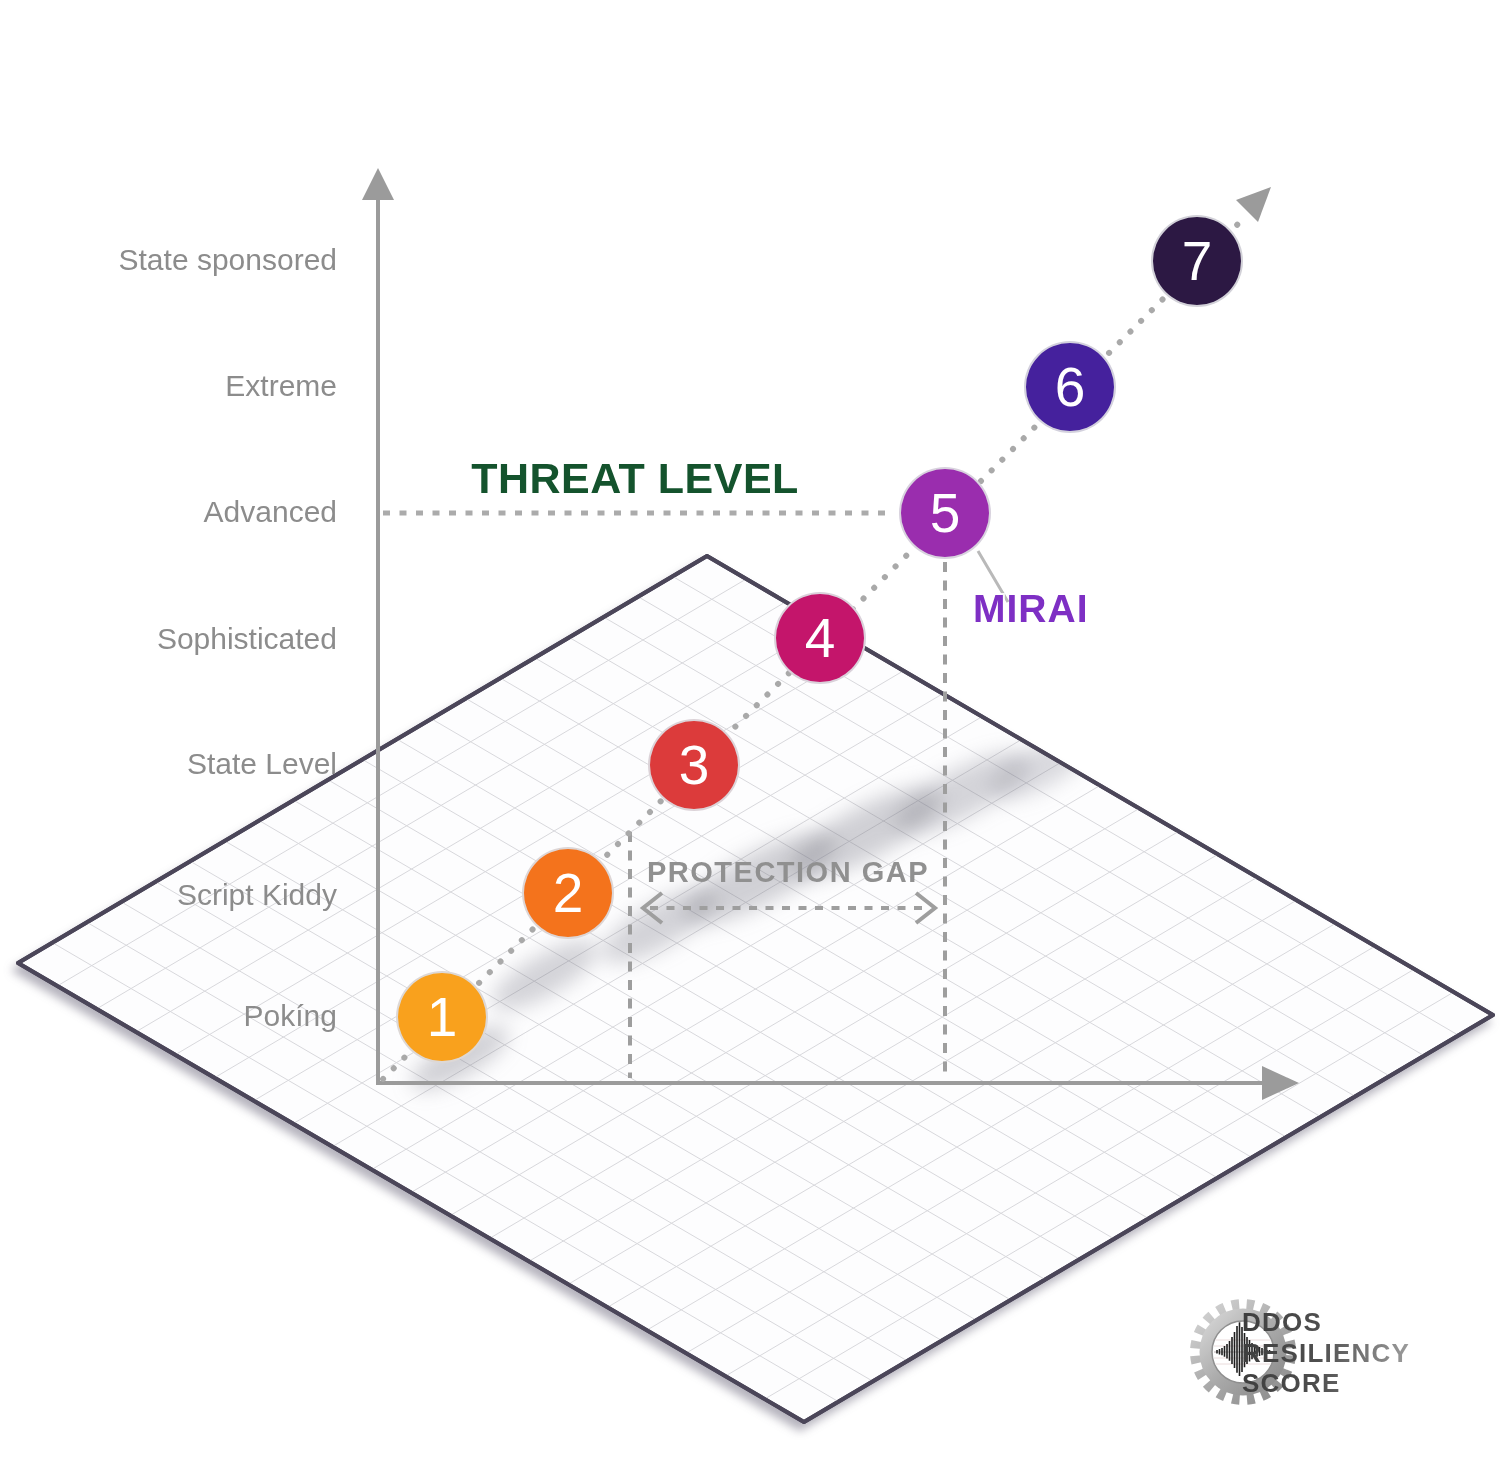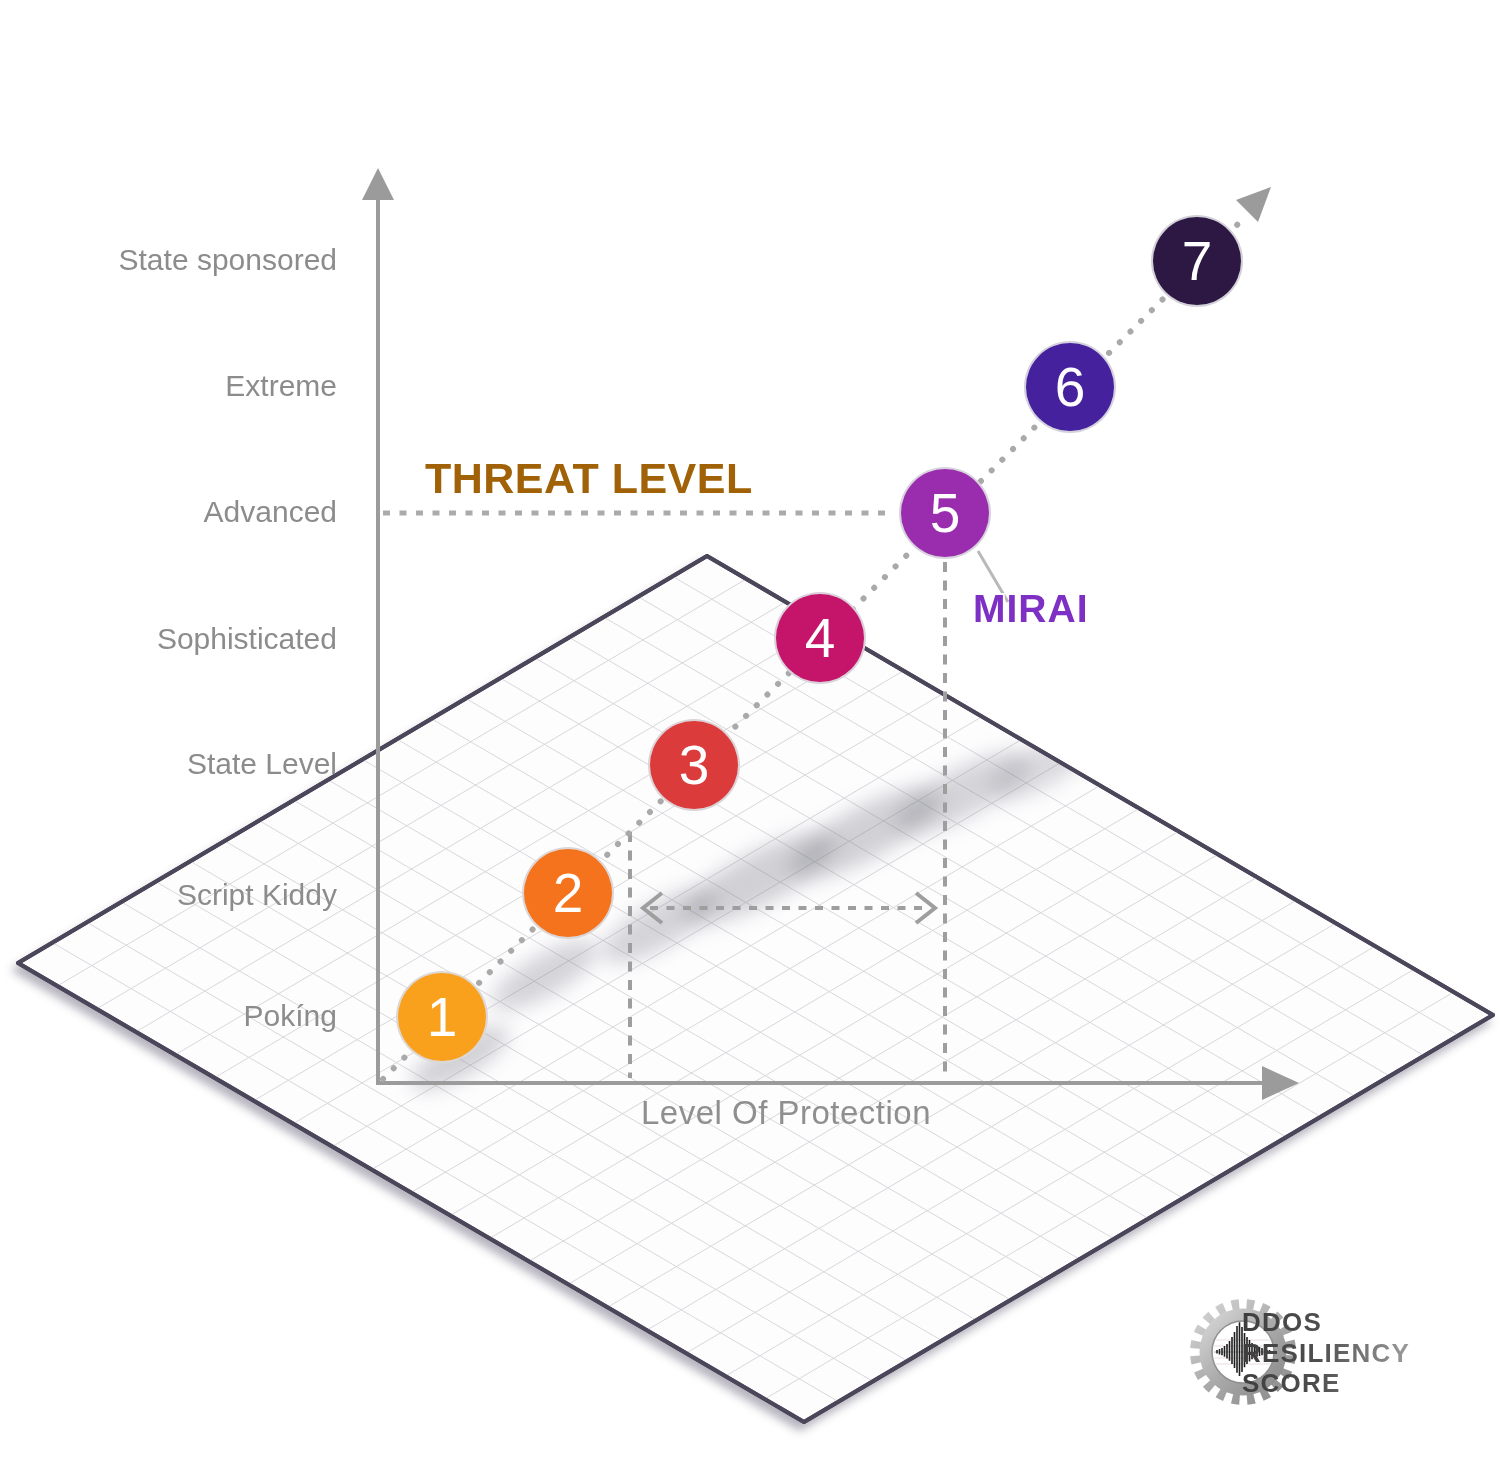--- a/index.html
+++ b/index.html
@@ -13,21 +13,21 @@
     font-size:30px;color:#8C8C8C;white-space:nowrap;z-index:5;letter-spacing:0px;
   }
   .circle{
     position:absolute;width:92px;height:92px;border-radius:50%;
     border:2px solid rgba(219,219,224,0.95);box-sizing:border-box;
     display:flex;align-items:center;justify-content:center;
     color:#ffffff;font-size:55px;font-weight:300;z-index:6;line-height:1;
   }
   .title-threat{
     position:absolute;left:425px;top:479px;width:420px;transform:translateY(-52%);
-    font-size:43px;font-weight:bold;color:#a16207;letter-spacing:0.5px;z-index:5;
+    text-align:center;font-size:43px;font-weight:bold;color:#14532d;letter-spacing:0.5px;z-index:5;
   }
   .mirai{
     position:absolute;left:973px;top:609px;transform:translateY(-50%);
     font-size:39px;font-weight:bold;color:#7E2FC4;letter-spacing:1px;z-index:5;
     text-shadow:2px -2px 0 rgba(255,255,255,0.9);
   }
   .prot-gap{
     position:absolute;left:600px;top:872px;width:376px;transform:translateY(-50%);
     text-align:center;font-size:29px;font-weight:600;color:#909090;letter-spacing:1.5px;z-index:5;
   }
@@ -191,21 +191,21 @@
   <div class="ytick" style="top:261px">State sponsored</div>
   <div class="ytick" style="top:387px">Extreme</div>
   <div class="ytick" style="top:513px">Advanced</div>
   <div class="ytick" style="top:640px">Sophisticated</div>
   <div class="ytick" style="top:765px">State Level</div>
   <div class="ytick" style="top:896px">Script Kiddy</div>
   <div class="ytick" style="top:1017px">Pokíng</div>
 
   <div class="title-threat">THREAT LEVEL</div>
   <div class="mirai">MIRAI</div>
-  <div class="x-title">Level Of Protection</div>
+  <div class="prot-gap">PROTECTION GAP</div>
 
   <div class="circle" style="left: 396px; top: 971px; background-color: rgb(249, 161, 29);">1</div>
   <div class="circle" style="left: 522px; top: 847px; background-color: rgb(244, 115, 28);">2</div>
   <div class="circle" style="left: 648px; top: 719px; background-color: rgb(220, 59, 59);">3</div>
   <div class="circle" style="left: 774px; top: 592px; background-color: rgb(196, 21, 107);">4</div>
   <div class="circle" style="left: 899px; top: 467px; background-color: rgb(154, 45, 174);">5</div>
   <div class="circle" style="left: 1024px; top: 341px; background-color: rgb(69, 33, 157);">6</div>
   <div class="circle" style="left: 1151px; top: 215px; background-color: rgb(44, 24, 67);">7</div>
 
   <div class="logo-text">

